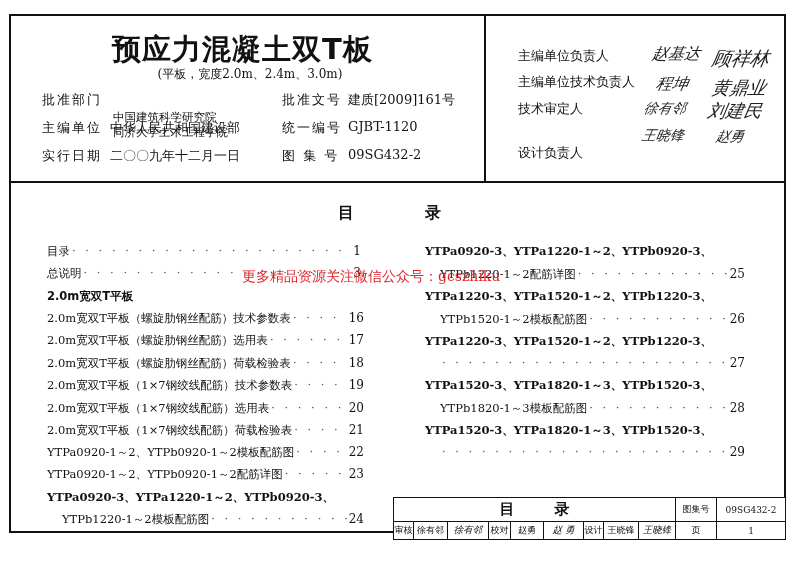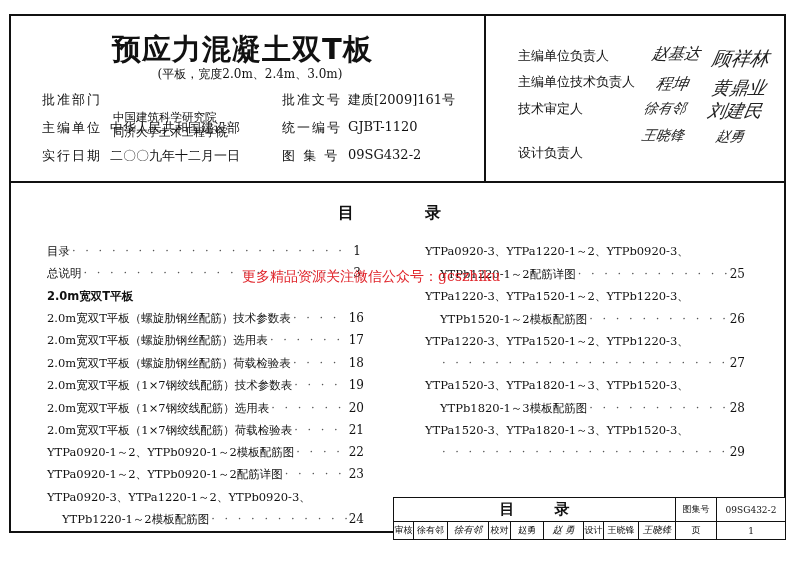--- a/index.html
+++ b/index.html
@@ -22,21 +22,21 @@
   .sig-label { position: absolute; left: 518px; font-family: "DejaVu Serif", serif; font-size: 13px; width: 148px;
     display: flex; justify-content: space-between; }
   .sig { position: absolute; font-family: "DejaVu Serif", serif; font-style: italic; font-size: 16px; color: #222; transform: skewX(-10deg); }
 
   .toc-heading { position: absolute; top: 203px; font-family: "DejaVu Sans", sans-serif; font-weight: bold; font-size: 16px; }
 
   .toc-entry { position: absolute; font-family: "DejaVu Serif", serif; font-size: 11.5px; display: flex; align-items: baseline; white-space: nowrap; height: 16px; }
   .toc-entry .dots { flex: 1; overflow: hidden; color: #555; letter-spacing: 3px; margin: 0 2px; }
   .toc-entry .dots::before { content: "· · · · · · · · · · · · · · · · · · · · · · · · · · · · · · · · · · · · · · · · · · · ·"; }
   .toc-entry .pg { font-size: 12px; }
-  .toc-line { position: absolute; font-family: "DejaVu Serif", serif; font-size: 11.5px; white-space: nowrap; }
+  .toc-line { position: absolute; font-family: "DejaVu Serif", serif; font-size: 11.5px; white-space: nowrap; font-weight: bold; }
   .toc-section { position: absolute; font-family: "DejaVu Sans", sans-serif; font-weight: bold; font-size: 11.5px; }
 
   .watermark { position: absolute; left: 242px; top: 268px; font-family: "DejaVu Serif", serif; font-size: 14px; color: #e0242a; white-space: nowrap; }
 
   .tb { position: absolute; left: 393px; top: 497px; width: 393px; height: 43px; border: 1.5px solid #111; background: #fff; }
   .tb .cell { position: absolute; border-right: 1px solid #111; display: flex; align-items: center; justify-content: center;
     font-family: "DejaVu Serif", serif; font-size: 9px; white-space: nowrap; overflow: hidden; }
   .tb .row-line { position: absolute; left: 0; right: 0; top: 23px; height: 1px; background: #111; }
   .tb .title-cell { left: 0; top: 0; width: 282px; height: 23px; font-family: "DejaVu Sans", sans-serif; font-weight: bold; font-size: 15px; letter-spacing: 40px; padding-left: 40px; }
   .tb .sigtxt { font-style: italic; font-size: 9.5px; }

